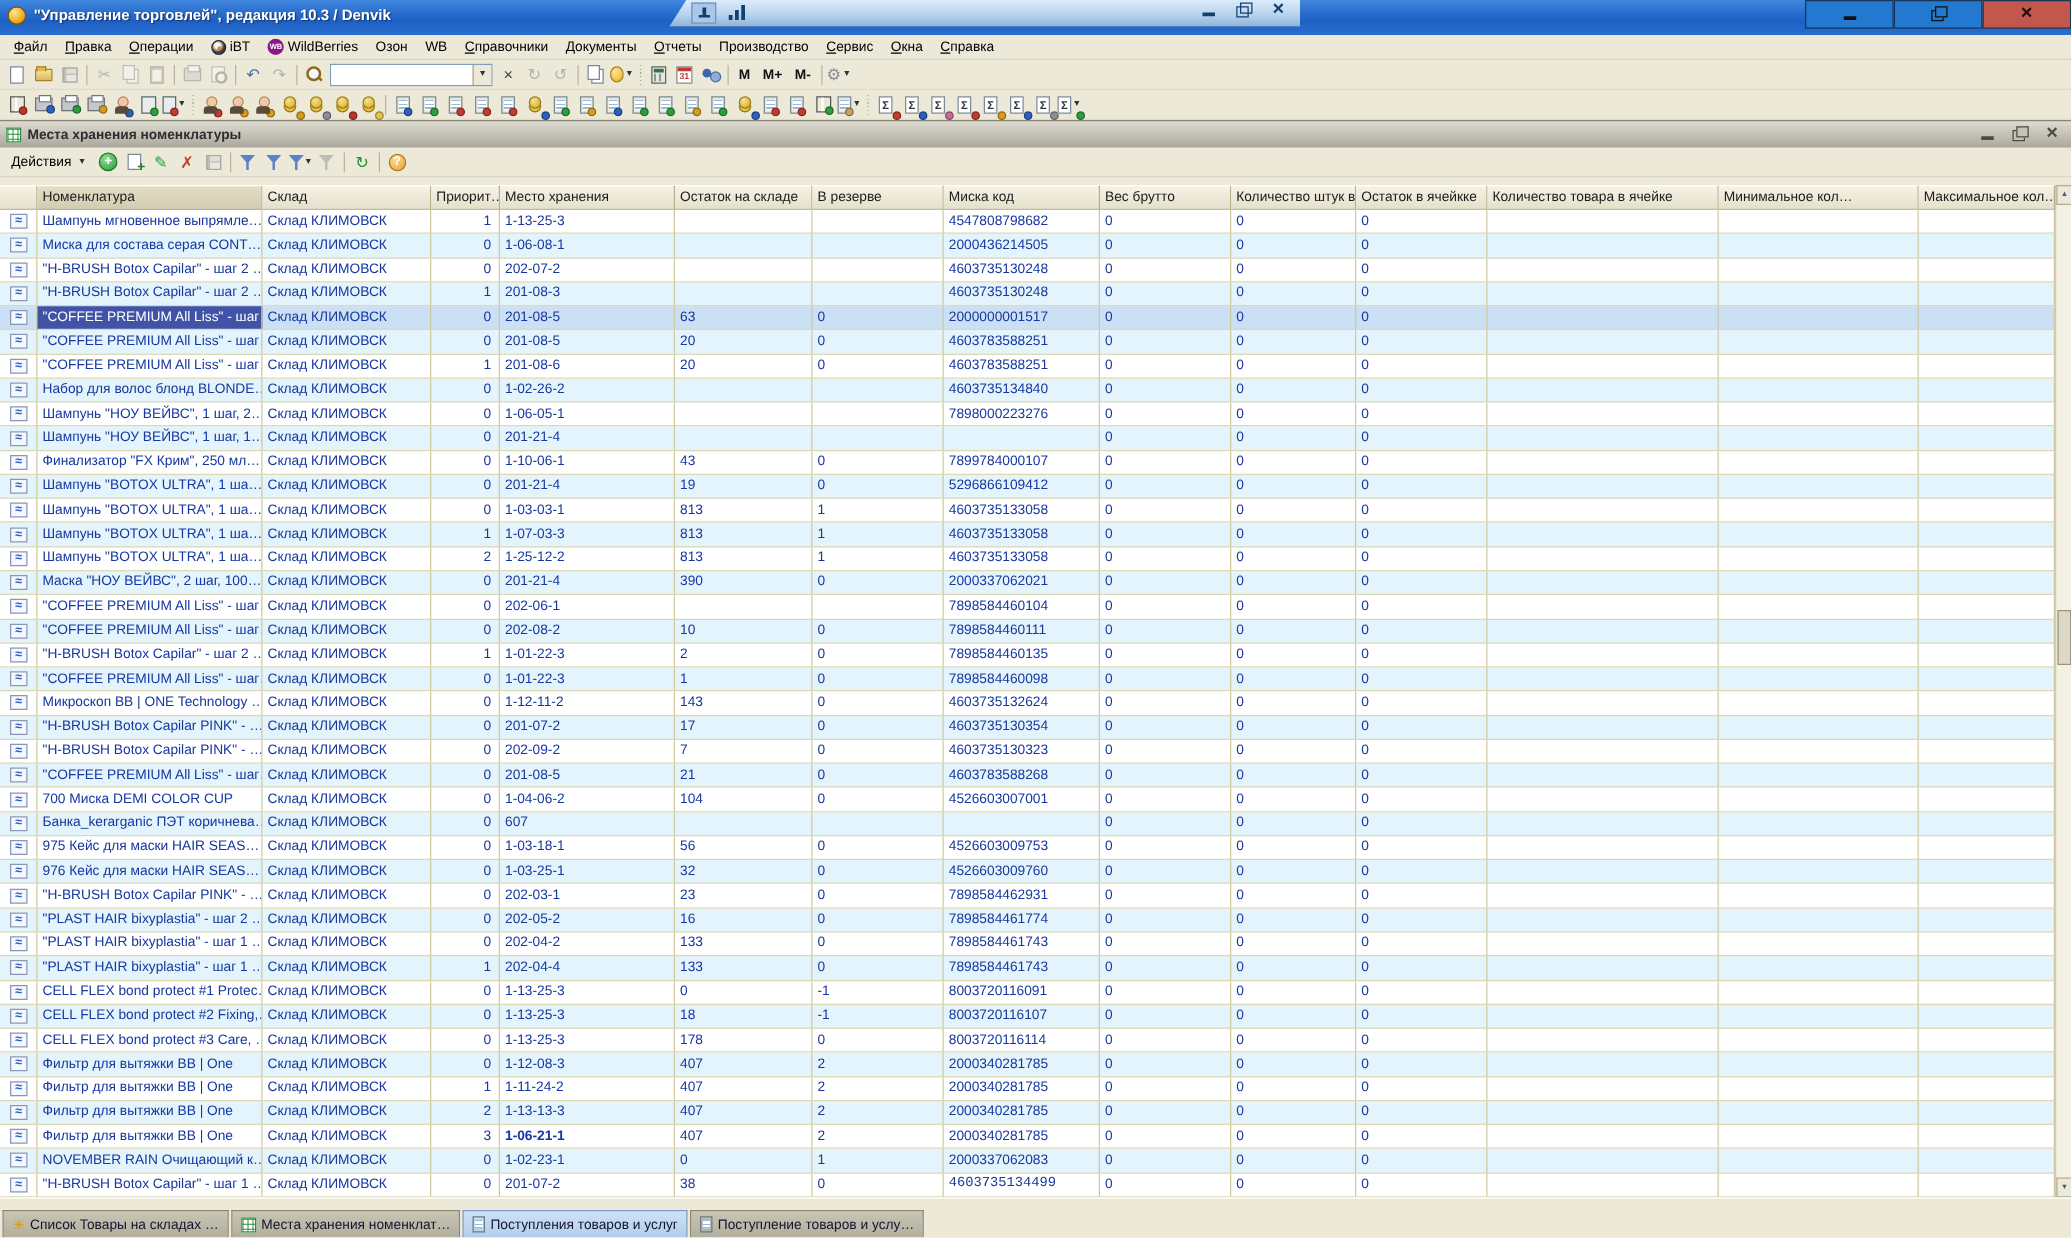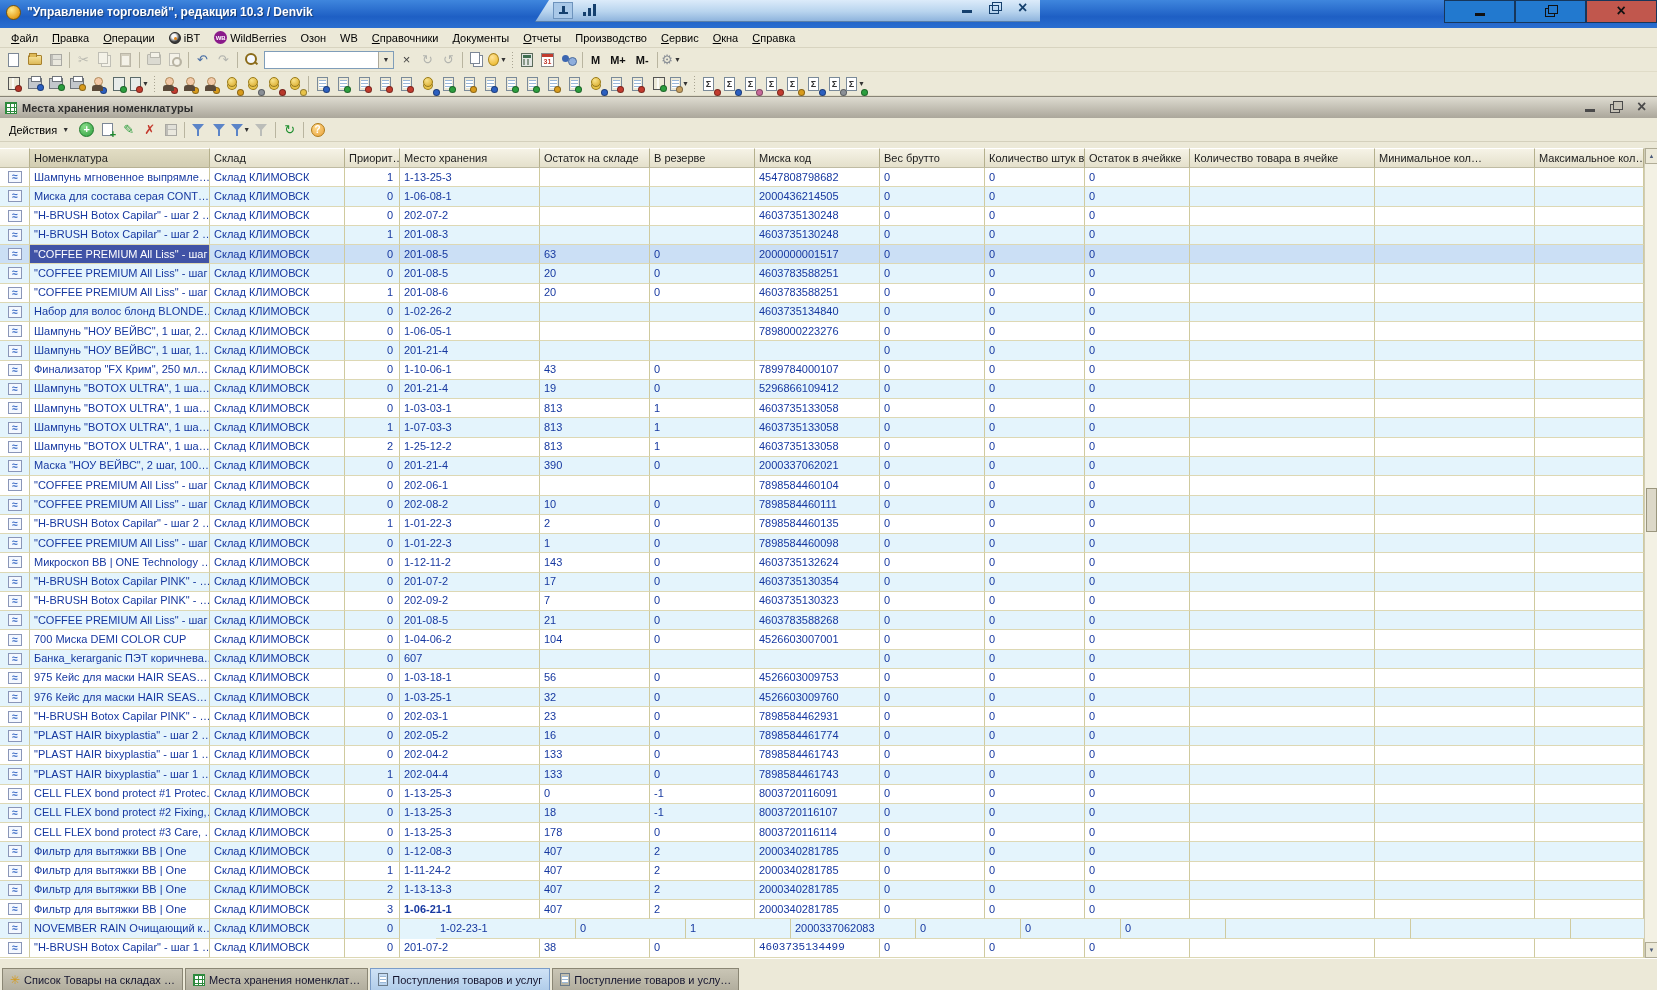--- a/index.html
+++ b/index.html
@@ -1289,21 +1289,21 @@
           <div class="tcell" style="width: 160px;"></div>
           <div class="tcell" style="width: 109px;"></div>
         </div>
         <div class="trow alt">
           <div class="tcell icn-cell" style="width: 30px;">
             <span class="ik-wave">≈</span>
           </div>
           <div class="tcell" style="width: 180px;">NOVEMBER RAIN Очищающий к…</div>
           <div class="tcell" style="width: 135px;">Склад КЛИМОВСК</div>
           <div class="tcell ar" style="width: 55px;">0</div>
-          <div class="tcell" style="width: 140px; margin-left: 36px;">1-02-23-1</div>
+          <div class="tcell" style="width: 140px;">1-02-23-1</div>
           <div class="tcell" style="width: 110px;">0</div>
           <div class="tcell" style="width: 105px;">1</div>
           <div class="tcell" style="width: 125px;">2000337062083</div>
           <div class="tcell" style="width: 105px;">0</div>
           <div class="tcell" style="width: 100px;">0</div>
           <div class="tcell" style="width: 105px;">0</div>
           <div class="tcell" style="width: 185px;"></div>
           <div class="tcell" style="width: 160px;"></div>
           <div class="tcell" style="width: 109px;"></div>
         </div>

